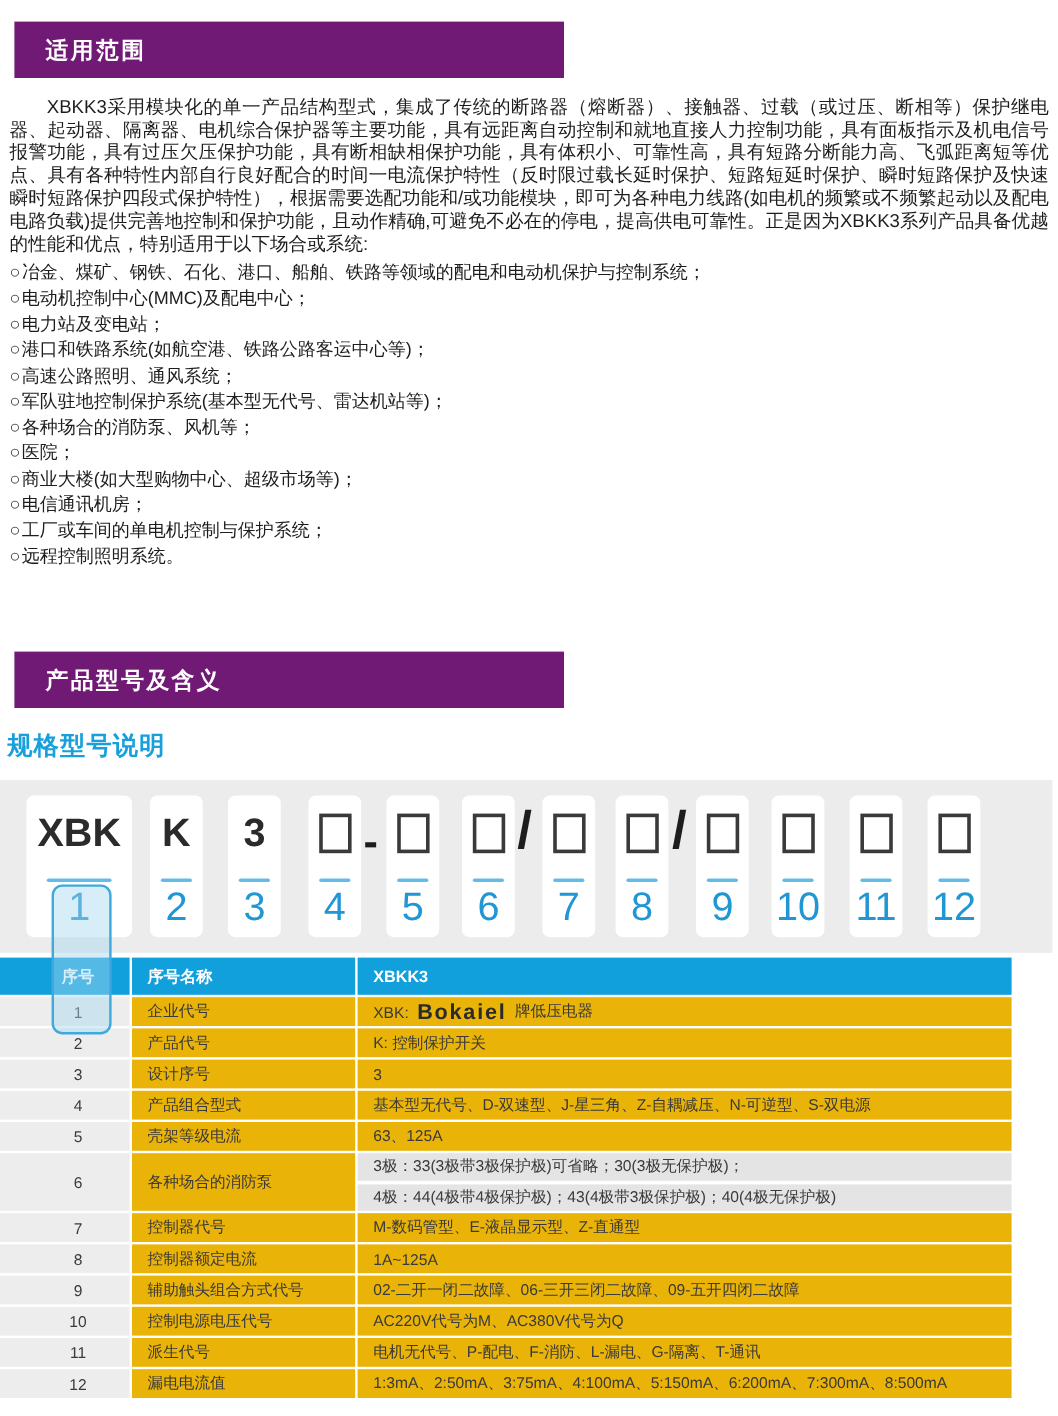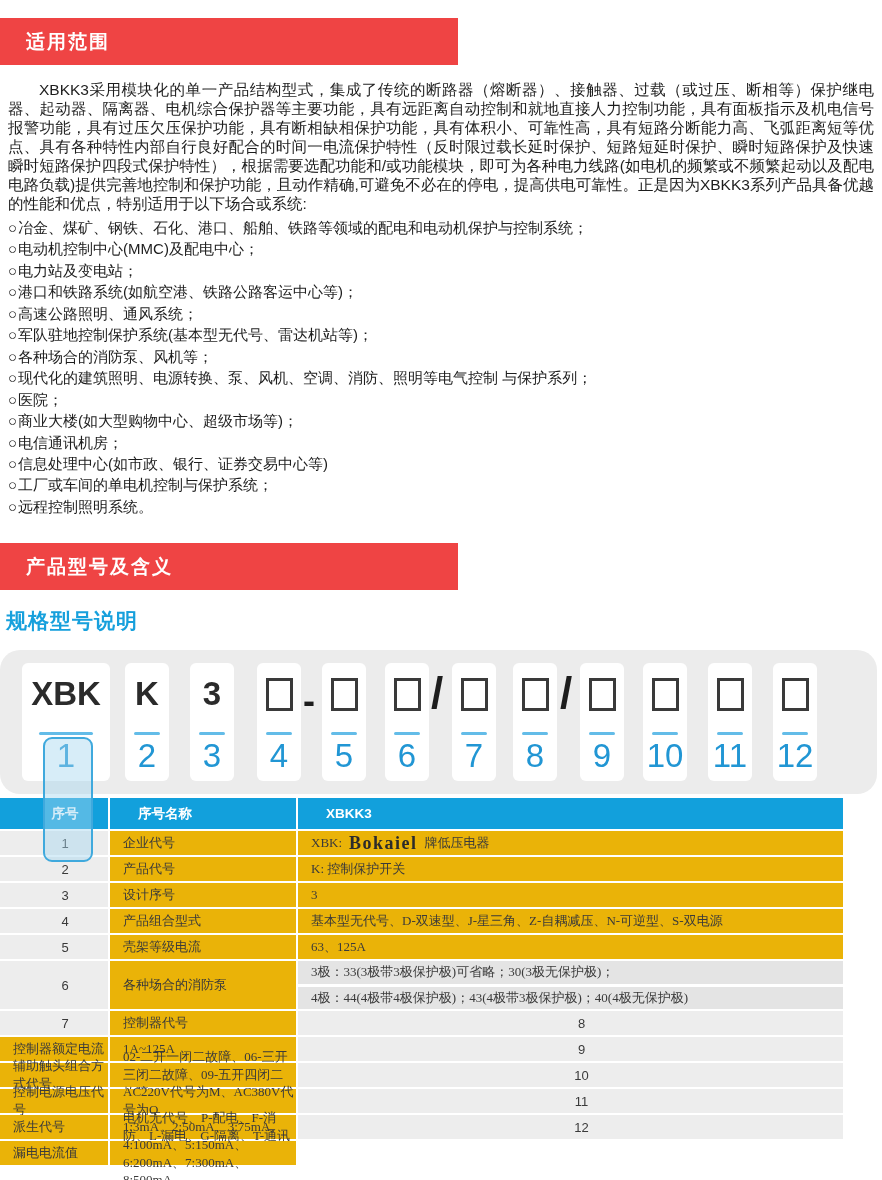--- a/index.html
+++ b/index.html
@@ -1,63 +1,63 @@
 <!DOCTYPE html>
 <html><head>
 <meta charset="utf-8">
 <style>
   html,body{margin:0;padding:0;background:#fff;}
   .page{position:relative;width:882px;height:1180px;background:#ffffff;overflow:hidden;
         font-family:"Liberation Sans","DejaVu Sans",sans-serif;color:#2b2b2b;}
 
   
-  .bar{position:absolute;left:0;width:458px;height:47px;background:#ef4444;display:flex;align-items:center;}
+  .bar{position:absolute;left:12px;width:458px;height:47px;background:#701a75;display:flex;align-items:center;}
   .bar-title{color:#ffffff;font-size:19px;font-weight:bold;padding-left:26px;letter-spacing:2px;}
   #bar-scope{top:18px;}
   #bar-model{top:543px;}
 
   
   .paragraph{position:absolute;top:80px;left:8px;width:866px;font-size:15.5px;line-height:19px;
              text-align:justify;text-indent:2em;color:#1d1d1d;}
 
   
   .bullets{position:absolute;top:217px;left:8px;width:866px;font-size:15px;line-height:21.45px;color:#1d1d1d;}
   .bullet-item{white-space:nowrap;}
   .bullet-item .marker{margin-right:1px;}
 
   
   .subtitle{position:absolute;top:607px;left:6px;font-size:21px;color:#17A0DC;font-weight:600;letter-spacing:1px;}
 
   
-  .diagram{position:absolute;top:650px;left:0;width:877px;height:144px;background:#ECECEC;border-radius:20px;}
+  .diagram{position:absolute;top:650px;left:0;width:877px;height:144px;background:#ECECEC;}
   .card{position:absolute;top:13px;width:44px;height:118px;background:#ffffff;border-radius:6px;
         display:flex;flex-direction:column;align-items:center;}
   .card .symbol{height:62px;display:flex;align-items:center;justify-content:center;
                 font-weight:bold;font-size:33px;color:#2b2b2b;}
   .box-glyph{width:21px;height:27px;border:3px solid #3a3a3a;display:inline-block;background:#fff;}
   .card .line{width:26px;height:3px;background:#63BCE8;border-radius:2px;margin-top:7px;}
   .card.wide{width:88px;}
   .card.wide .line{width:54px;}
   .card .num{margin-top:3px;font-size:33px;color:#2196D4;line-height:36px;}
   .sep{position:absolute;font-weight:800;color:#1d1d1d;}
   .sep.dash{top:30px;font-size:36px;}
   .sep.slash{top:18px;font-size:44px;font-weight:700;}
 
   
   .spec-table{position:absolute;top:798px;left:0;width:843px;display:grid;
               grid-template-columns:108px 186px 1fr;
               grid-template-rows:31px repeat(5,24px) 48px repeat(6,24px);
               gap:2px;font-size:13px;border-radius:13px;}
   .th{background:#12A0DC;color:#fff;font-weight:bold;display:flex;align-items:center;font-size:13.5px;}
   .th.c-num{justify-content:center;padding-left:22px;}
-  .th.c-name,.th.c-value{padding-left:28px;}
+  .th.c-name,.th.c-value{padding-left:13px;}
   .td{background:#eab308;display:flex;align-items:center;color:#3a3a3a;}
   .td.c-num{justify-content:center;padding-left:22px;background:#EDEDED;}
   .td.c-name{padding-left:13px;}
-  .td.c-value{padding-left:13px;font-family:Liberation Serif, serif;}
+  .td.c-value{padding-left:13px;}
   .td.multi{background:transparent;flex-direction:column;align-items:stretch;padding:0;gap:3px;}
   .td.multi .sub{background:#E4E4E4;flex:1;display:flex;align-items:center;padding-left:13px;}
   .brand{font-weight:bold;font-size:18px;letter-spacing:1.5px;margin:0 7px;color:#2b2b2b;}
 
   
   .highlight{position:absolute;left:43px;top:737px;width:46px;height:121px;
              border:2px solid #3FA9DD;border-radius:9px;background:rgba(166,214,240,0.45);
              z-index:10;pointer-events:none;}
 </style>
 </head>
@@ -72,25 +72,23 @@
   <div class="paragraph">XBKK3采用模块化的单一产品结构型式，集成了传统的断路器（熔断器）、接触器、过载（或过压、断相等）保护继电器、起动器、隔离器、电机综合保护器等主要功能，具有远距离自动控制和就地直接人力控制功能，具有面板指示及机电信号报警功能，具有过压欠压保护功能，具有断相缺相保护功能，具有体积小、可靠性高，具有短路分断能力高、飞弧距离短等优点、具有各种特性内部自行良好配合的时间一电流保护特性（反时限过载长延时保护、短路短延时保护、瞬时短路保护及快速瞬时短路保护四段式保护特性），根据需要选配功能和/或功能模块，即可为各种电力线路(如电机的频繁或不频繁起动以及配电电路负载)提供完善地控制和保护功能，且动作精确,可避免不必在的停电，提高供电可靠性。正是因为XBKK3系列产品具备优越的性能和优点，特别适用于以下场合或系统:</div>
 
   <div class="bullets">
     <div class="bullet-item"><span class="marker">○</span><span>冶金、煤矿、钢铁、石化、港口、船舶、铁路等领域的配电和电动机保护与控制系统；</span></div>
     <div class="bullet-item"><span class="marker">○</span><span>电动机控制中心(MMC)及配电中心；</span></div>
     <div class="bullet-item"><span class="marker">○</span><span>电力站及变电站；</span></div>
     <div class="bullet-item"><span class="marker">○</span><span>港口和铁路系统(如航空港、铁路公路客运中心等)；</span></div>
     <div class="bullet-item"><span class="marker">○</span><span>高速公路照明、通风系统；</span></div>
     <div class="bullet-item"><span class="marker">○</span><span>军队驻地控制保护系统(基本型无代号、雷达机站等)；</span></div>
     <div class="bullet-item"><span class="marker">○</span><span>各种场合的消防泵、风机等；</span></div>
-    <div class="bullet-item"><span class="marker">○</span><span>现代化的建筑照明、电源转换、泵、风机、空调、消防、照明等电气控制 与保护系列；</span></div>
     <div class="bullet-item"><span class="marker">○</span><span>医院；</span></div>
     <div class="bullet-item"><span class="marker">○</span><span>商业大楼(如大型购物中心、超级市场等)；</span></div>
     <div class="bullet-item"><span class="marker">○</span><span>电信通讯机房；</span></div>
-    <div class="bullet-item"><span class="marker">○</span><span>信息处理中心(如市政、银行、证券交易中心等)</span></div>
     <div class="bullet-item"><span class="marker">○</span><span>工厂或车间的单电机控制与保护系统；</span></div>
     <div class="bullet-item"><span class="marker">○</span><span>远程控制照明系统。</span></div>
   </div>
 
   <div class="bar" id="bar-model">
     <span class="bar-title">产品型号及含义</span>
   </div>
 
   <div class="subtitle">规格型号说明</div>
 
@@ -209,20 +207,21 @@
 
     <div class="td c-num">6</div>
     <div class="td c-name">各种场合的消防泵</div>
     <div class="td c-value multi">
       <div class="sub">3极：33(3极带3极保护极)可省略；30(3极无保护极)；</div>
       <div class="sub">4极：44(4极带4极保护极)；43(4极带3极保护极)；40(4极无保护极)</div>
     </div>
 
     <div class="td c-num">7</div>
     <div class="td c-name">控制器代号</div>
+    <div class="td c-value">M-数码管型、E-液晶显示型、Z-直通型</div>
 
     <div class="td c-num">8</div>
     <div class="td c-name">控制器额定电流</div>
     <div class="td c-value">1A~125A</div>
 
     <div class="td c-num">9</div>
     <div class="td c-name">辅助触头组合方式代号</div>
     <div class="td c-value">02-二开一闭二故障、06-三开三闭二故障、09-五开四闭二故障</div>
 
     <div class="td c-num">10</div>

